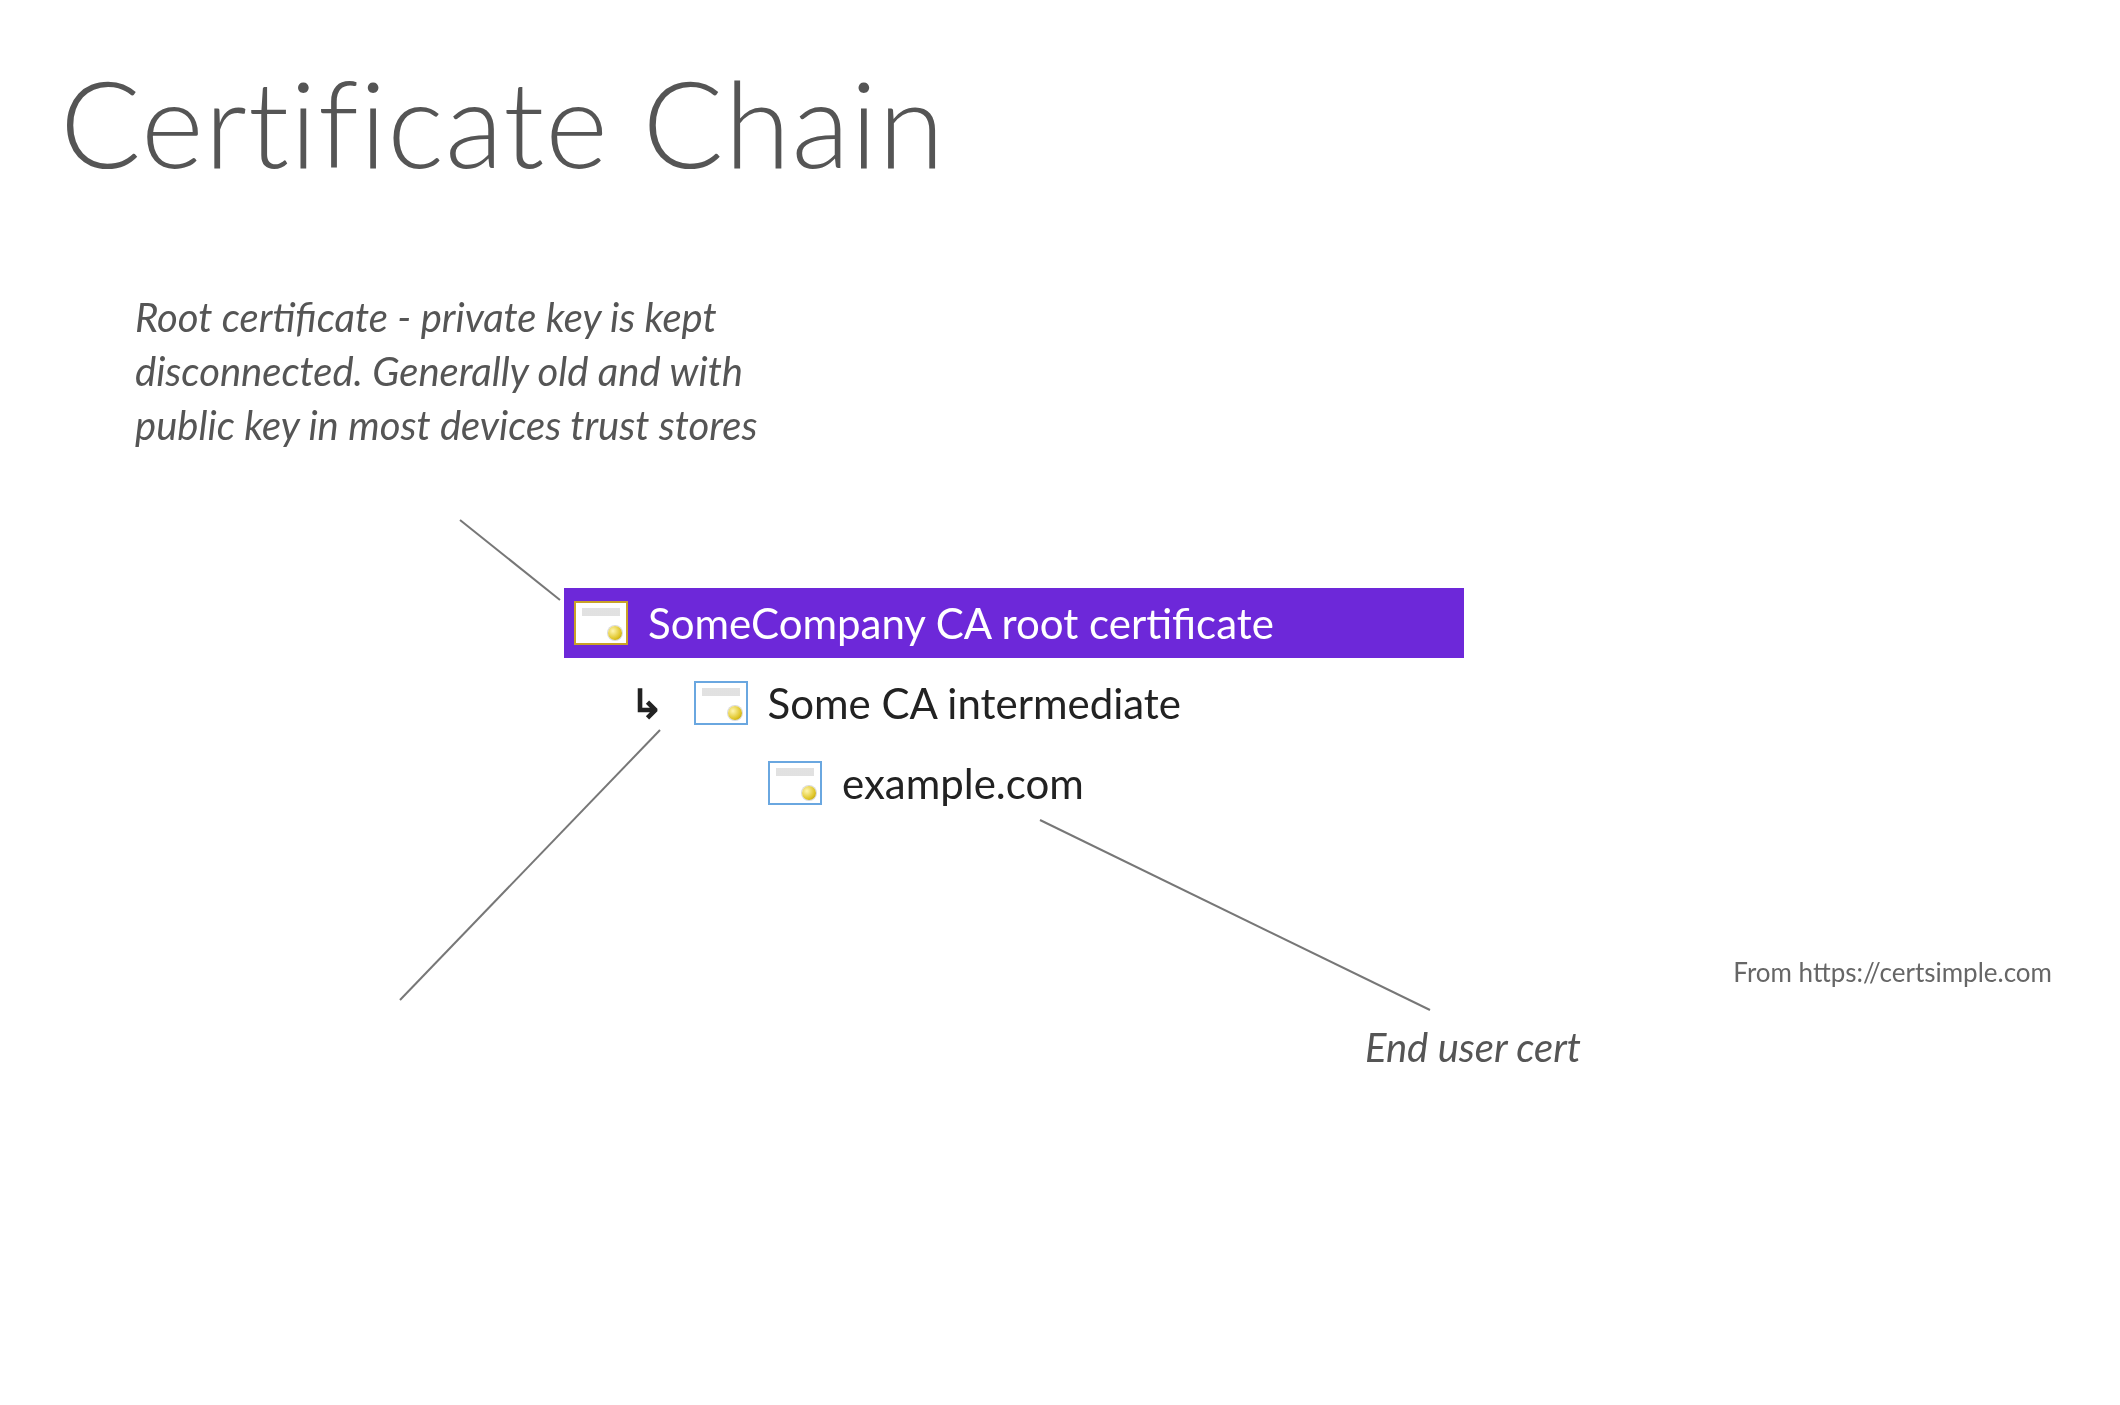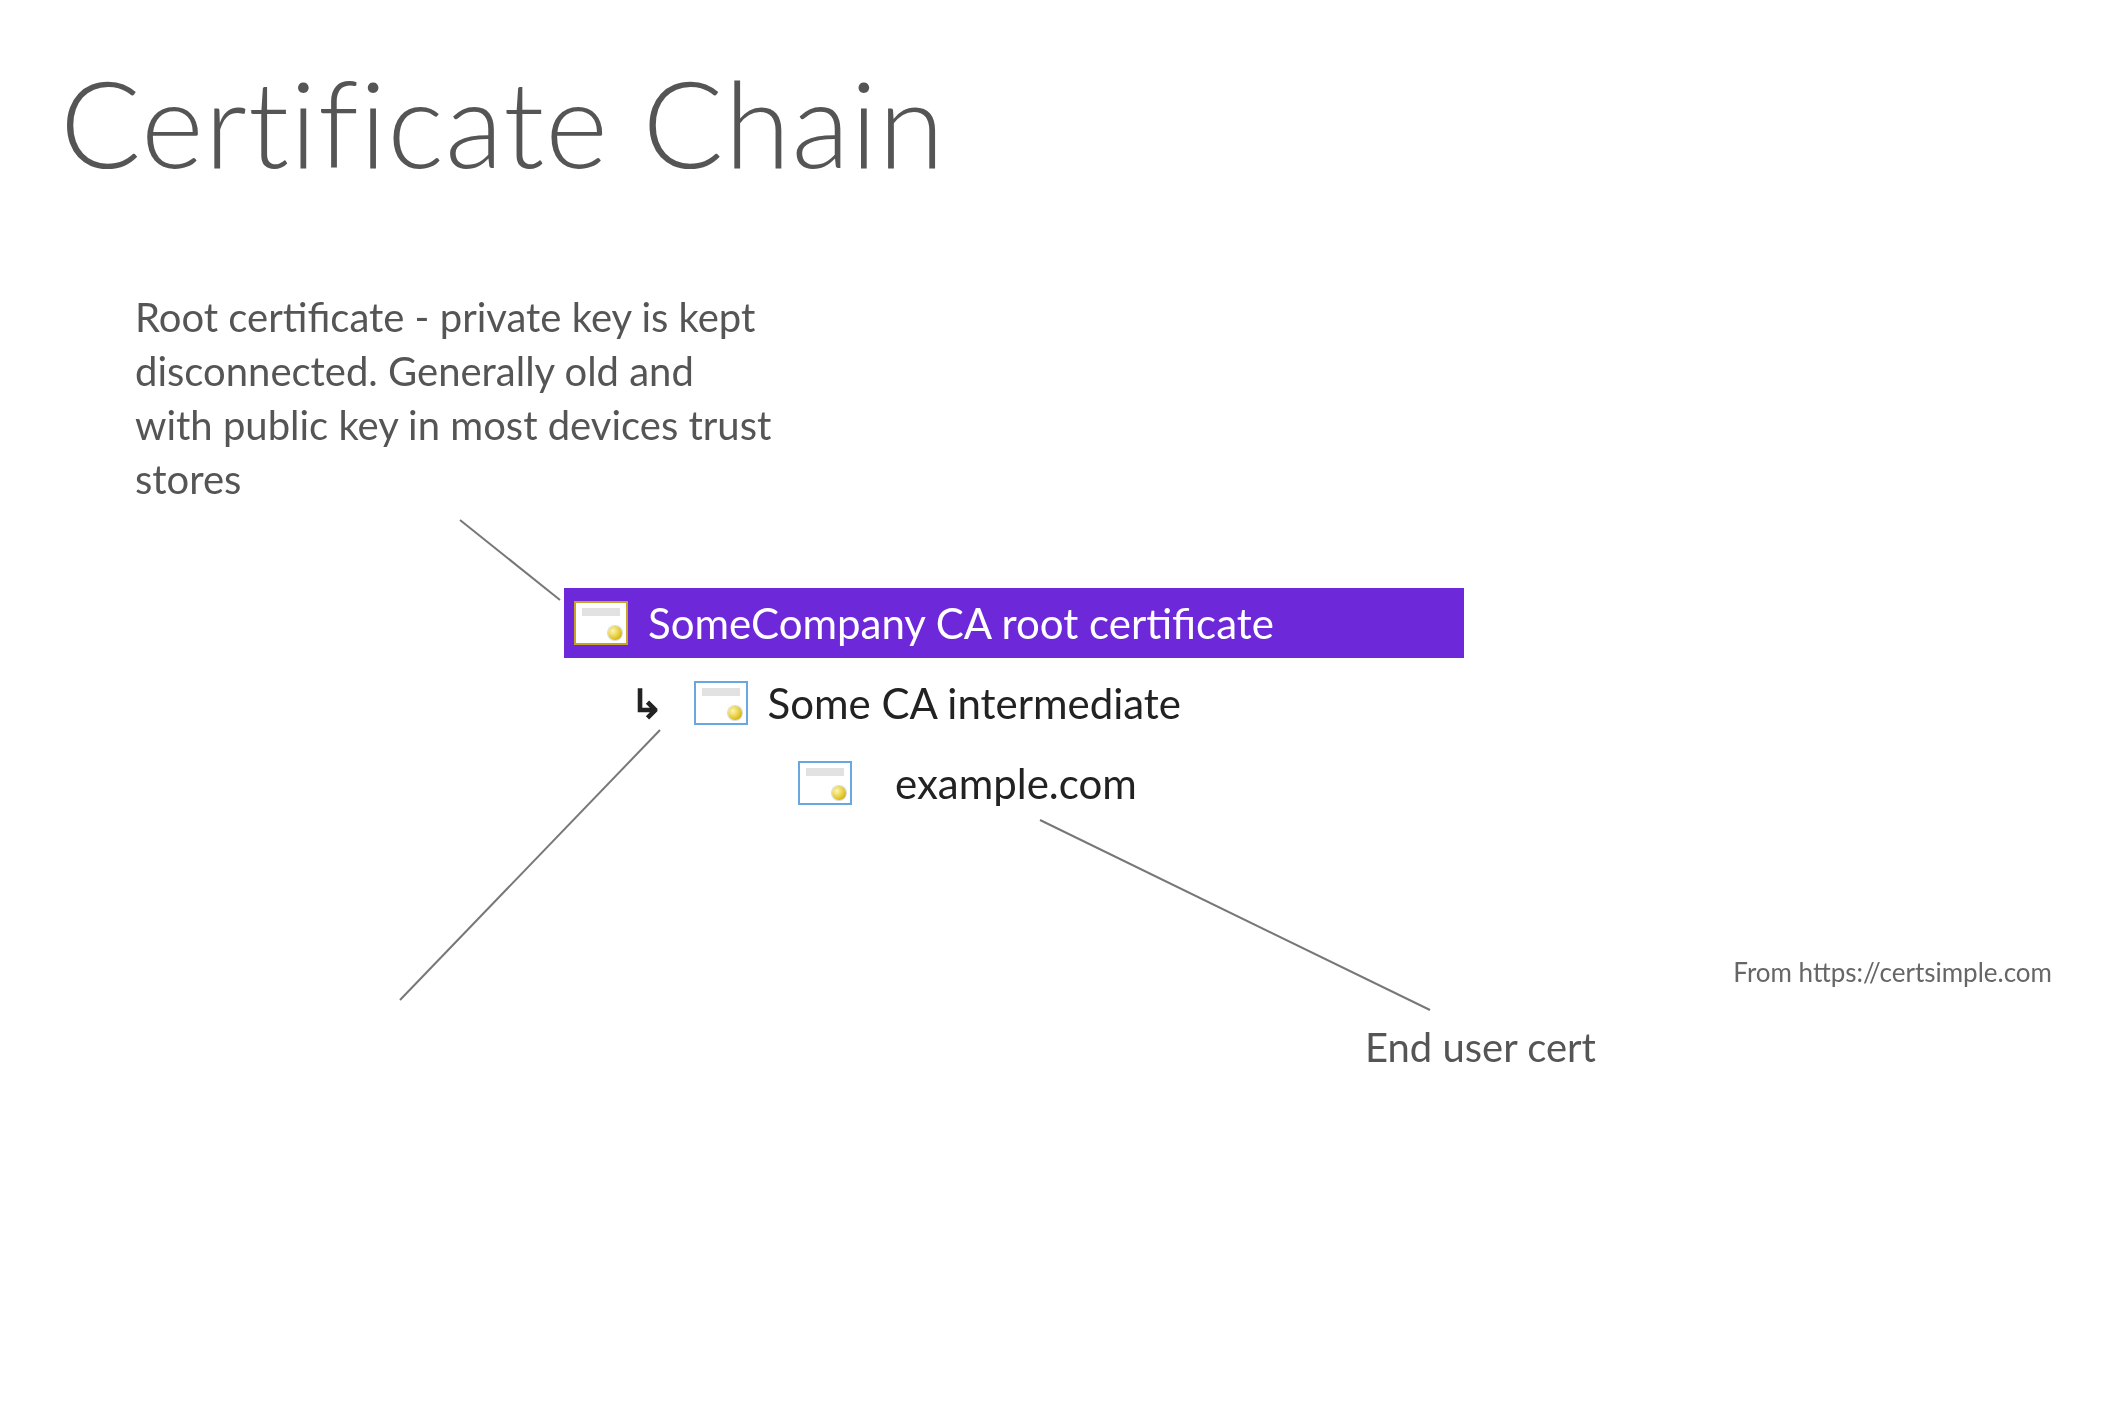--- a/index.html
+++ b/index.html
@@ -1,27 +1,27 @@
 <!DOCTYPE html>
 <html><head>
 <meta charset="utf-8">
 <style>
   * { box-sizing: border-box; margin: 0; padding: 0; }
   html, body { width: 2120px; height: 1405px; background: #ffffff; font-family: "Lato", "Helvetica Neue", Arial, sans-serif; color: #555; }
   .slide { position: relative; width: 2120px; height: 1018px; }
   .title { position: absolute; left: 60px; top: 50px; font-size: 120px; font-weight: 300; color: #555; letter-spacing: 1px; }
-  .annotation { position: absolute; font-size: 40px; font-weight: 400; color: #555; line-height: 1.35; }
+  .annotation { position: absolute; font-size: 40px; font-weight: 400; color: #555; line-height: 1.35; font-style: italic; }
   .annotation.root { left: 135px; top: 290px; width: 640px; }
   .annotation.intermediate { left: 135px; top: 1020px; width: 700px; }
   .annotation.end { left: 1365px; top: 1020px; width: 400px; }
   .cert-row { position: absolute; display: flex; align-items: center; height: 70px; }
   .cert-row.selected { background: #6d28d9; color: #fff; padding-right: 40px; }
   .cert-row.r1 { left: 564px; top: 588px; width: 900px; padding-left: 10px; }
   .cert-row.r2 { left: 630px; top: 668px; }
-  .cert-row.r3 { left: 798px; top: 748px; gap: 23px; }
+  .cert-row.r3 { left: 768px; top: 748px; }
   .cert-icon { width: 54px; height: 44px; border: 2px solid #6aa7e0; background: #fff; margin-right: 20px; position: relative; flex: 0 0 54px; }
   .cert-icon.gold { border-color: #c9a227; }
   .cert-icon::before { content: ""; position: absolute; left: 6px; right: 6px; top: 5px; height: 8px; background: linear-gradient(#888,#888); opacity: .25; }
   .cert-icon::after { content: ""; position: absolute; right: 4px; bottom: 3px; width: 14px; height: 14px; border-radius: 50%; background: radial-gradient(circle at 35% 35%, #fff6b0, #e0c62a 60%, #a88a00); box-shadow: 0 0 0 1px rgba(0,0,0,.15); }
   .cert-label { font-size: 42px; font-weight: 400; }
   .cert-row.selected .cert-label { color: #fff; }
   .cert-row.r2 .cert-label, .cert-row.r3 .cert-label { color: #222; }
   .child-arrow { font-size: 40px; color: #222; margin-right: 30px; font-weight: 600; }
   .footer { position: absolute; right: 68px; bottom: 30px; font-size: 26px; color: #666; font-weight: 400; }
   svg.lines { position: absolute; left: 0; top: 0; width: 2120px; height: 1405px; pointer-events: none; }

